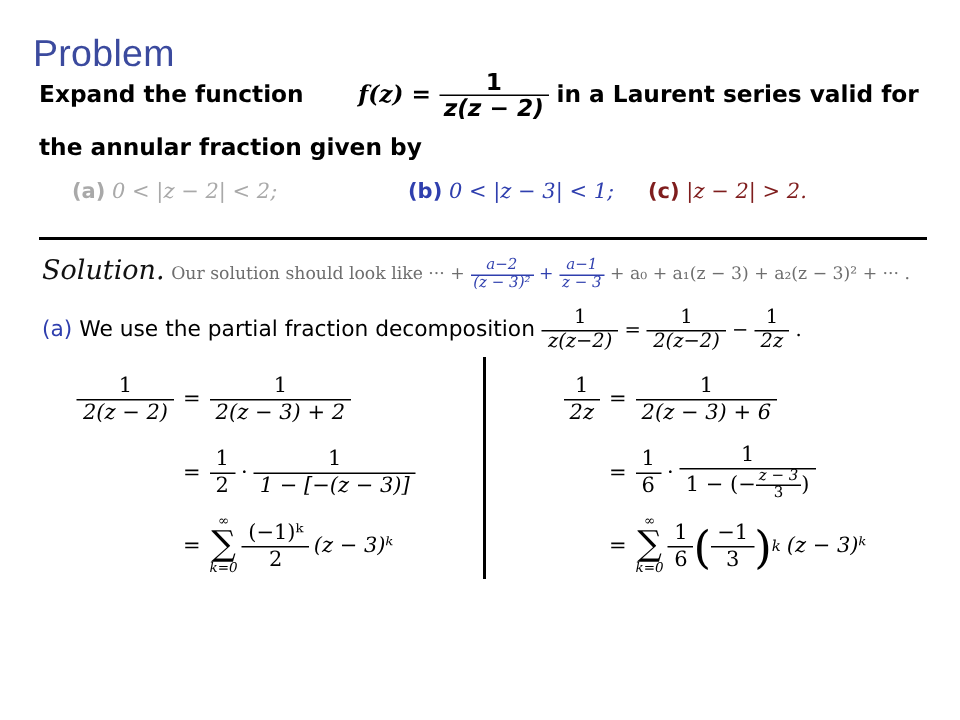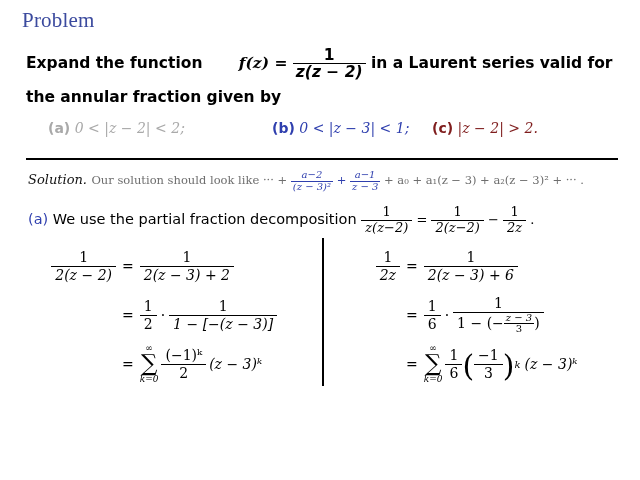--- a/index.html
+++ b/index.html
@@ -19,23 +19,23 @@
     left: 0; top: 0;
     width: 640px;
     height: 480px;
     box-sizing: border-box;
   }
 
   
   .title {
     position: absolute;
     left: 22px;
-    top: 8px;
-    font-family: Liberation Serif, serif;
-    font-size: 21px;
+    top: 22px;
+    font-family: Liberation Sans, sans-serif;
+    font-size: 25px;
     color: #3b4a9e;
     letter-spacing: 0.2px;
   }
 
   
   .problem {
     position: absolute;
     left: 26px;
     top: 46px;
     width: 594px;
@@ -106,21 +106,21 @@
   .solution-line {
     position: absolute;
     left: 28px;
     top: 170px;
     width: 600px;
     font-size: 14px;
     color: #111;
   }
   .solution-word {
     font-style: italic;
-    font-size: 13px;
+    font-size: 18px;
   }
   .solution-note {
     color: #6e6e6e;
     font-size: 11.5px;
   }
   .blue { color: #2f3fae; }
 
   
   .nfrac {
     display: inline-block;

